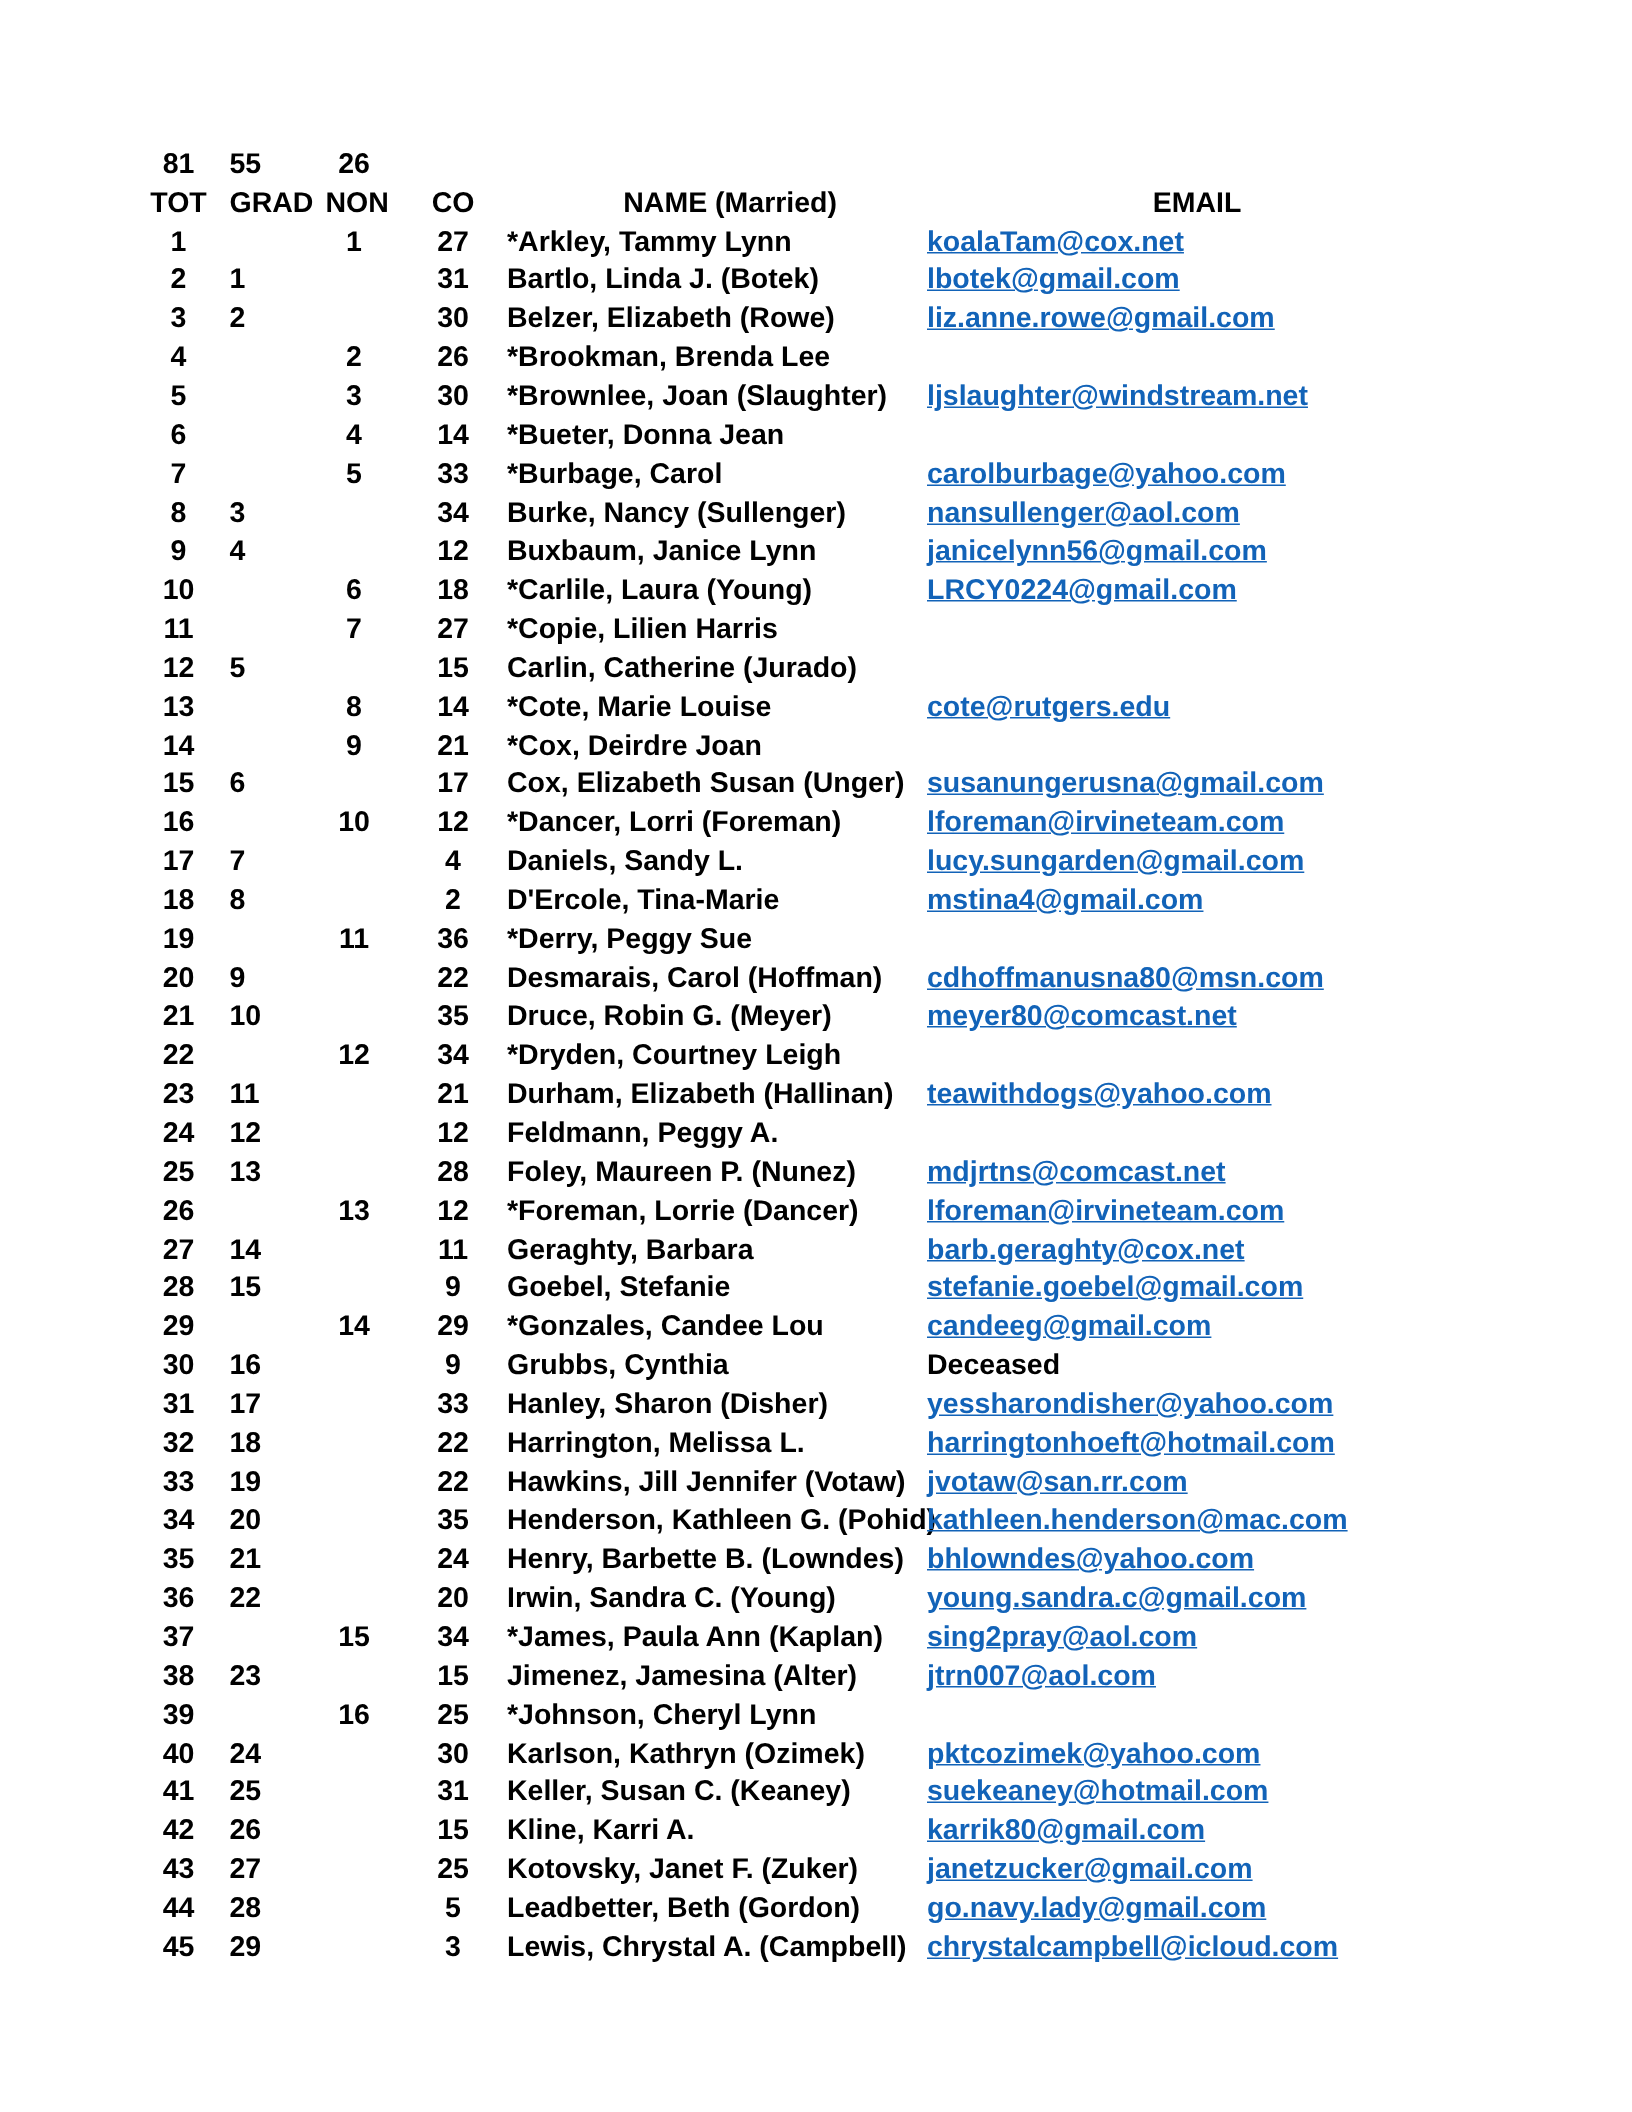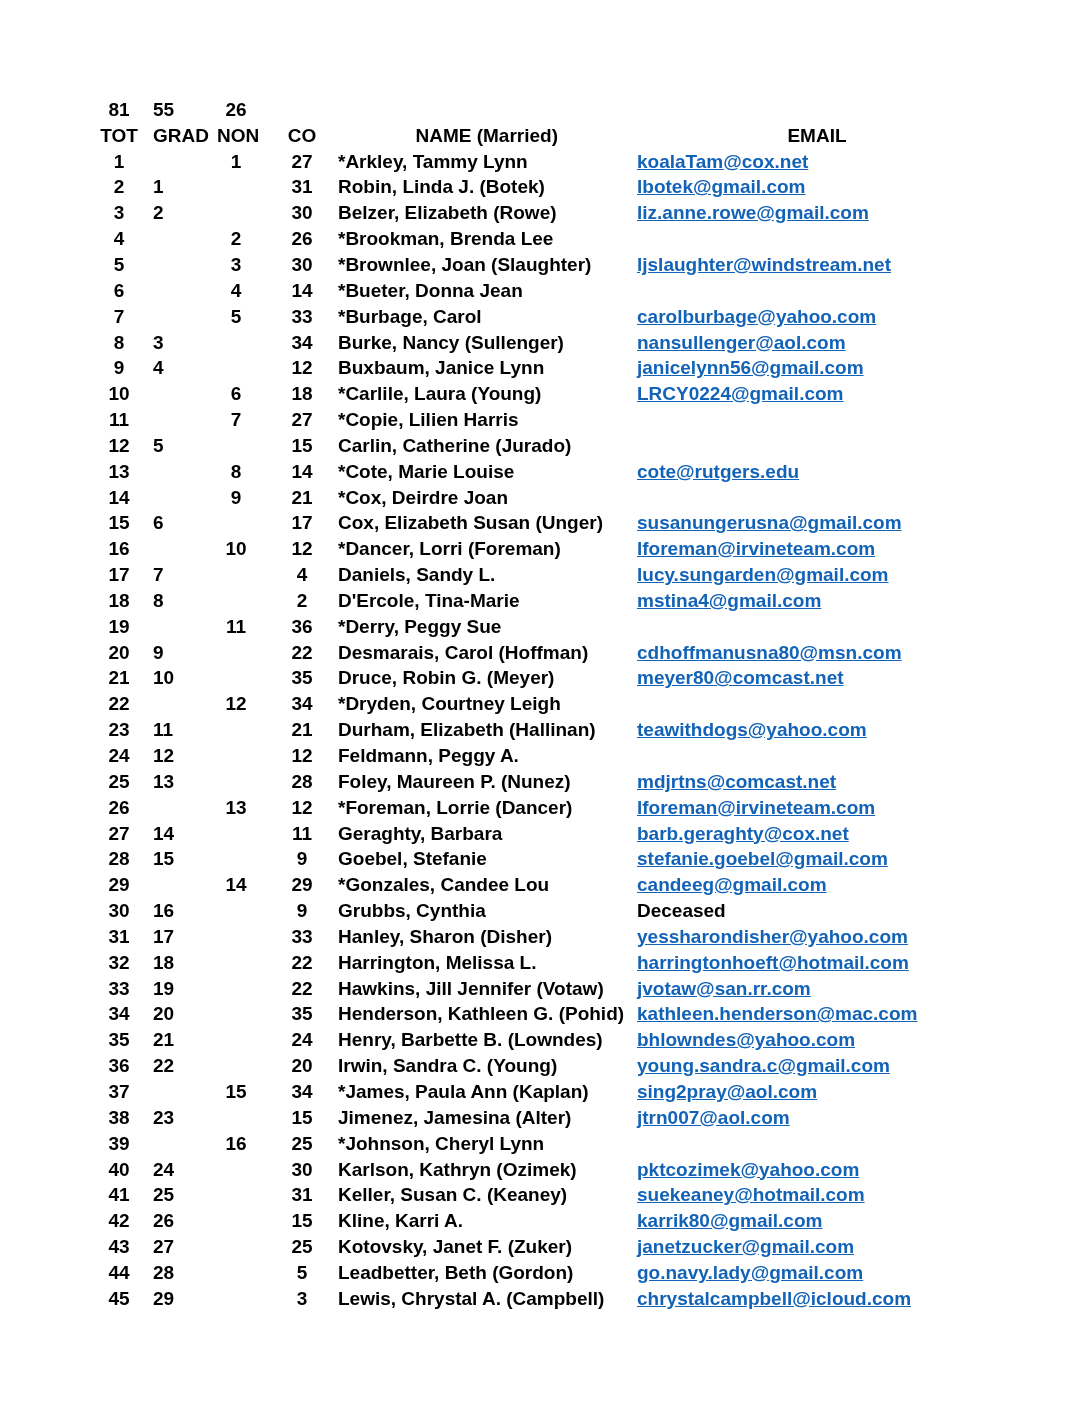--- a/index.html
+++ b/index.html
@@ -25,21 +25,21 @@
     height: 25.85px;
     align-items: center;
     font-size: 19px;
     white-space: nowrap;
   }
   .c-tot   { width: 38px;  text-align: center; flex: none; }
   .c-grad  { width: 38px;  margin-left: 15px; text-align: left; flex: none; }
   .c-non   { width: 38px;  margin-left: 26px; text-align: center; flex: none; }
   .c-co    { width: 38px;  margin-left: 28px; text-align: center; flex: none; }
   .c-name  { width: 280px; margin-left: 17px; text-align: left; flex: none; }
-  .c-email { width: 360px; margin-left: 19px; text-align: left; flex: none; }
+  .c-email { width: 360px; text-align: left; flex: none; }
   .name-hdr  { text-align: right; box-sizing: border-box; padding-right: 60px; }
   .email-hdr { text-align: center; }
   a.email-link {
     color: var(--link-color, #1263b8);
     text-decoration: underline;
     font-weight: bold;
     cursor: pointer;
   }
   .email-status { color: #000000; }
 </style>
@@ -71,21 +71,21 @@
     <div class="c-co cell-co">27</div>
     <div class="c-name cell-name">*Arkley, Tammy Lynn</div>
     <div class="c-email cell-email"><a class="email-link" href="#">koalaTam@cox.net</a></div>
   </div>
 
   <div class="row">
     <div class="c-tot cell-tot">2</div>
     <div class="c-grad cell-grad">1</div>
     <div class="c-non cell-non"></div>
     <div class="c-co cell-co">31</div>
-    <div class="c-name cell-name">Robin, Linda J. (Botek)</div>
+    <div class="c-name cell-name">Bartlo, Linda J. (Botek)</div>
     <div class="c-email cell-email"><a class="email-link" href="#">lbotek@gmail.com</a></div>
   </div>
 
   <div class="row">
     <div class="c-tot cell-tot">3</div>
     <div class="c-grad cell-grad">2</div>
     <div class="c-non cell-non"></div>
     <div class="c-co cell-co">30</div>
     <div class="c-name cell-name">Belzer, Elizabeth (Rowe)</div>
     <div class="c-email cell-email"><a class="email-link" href="#">liz.anne.rowe@gmail.com</a></div>

